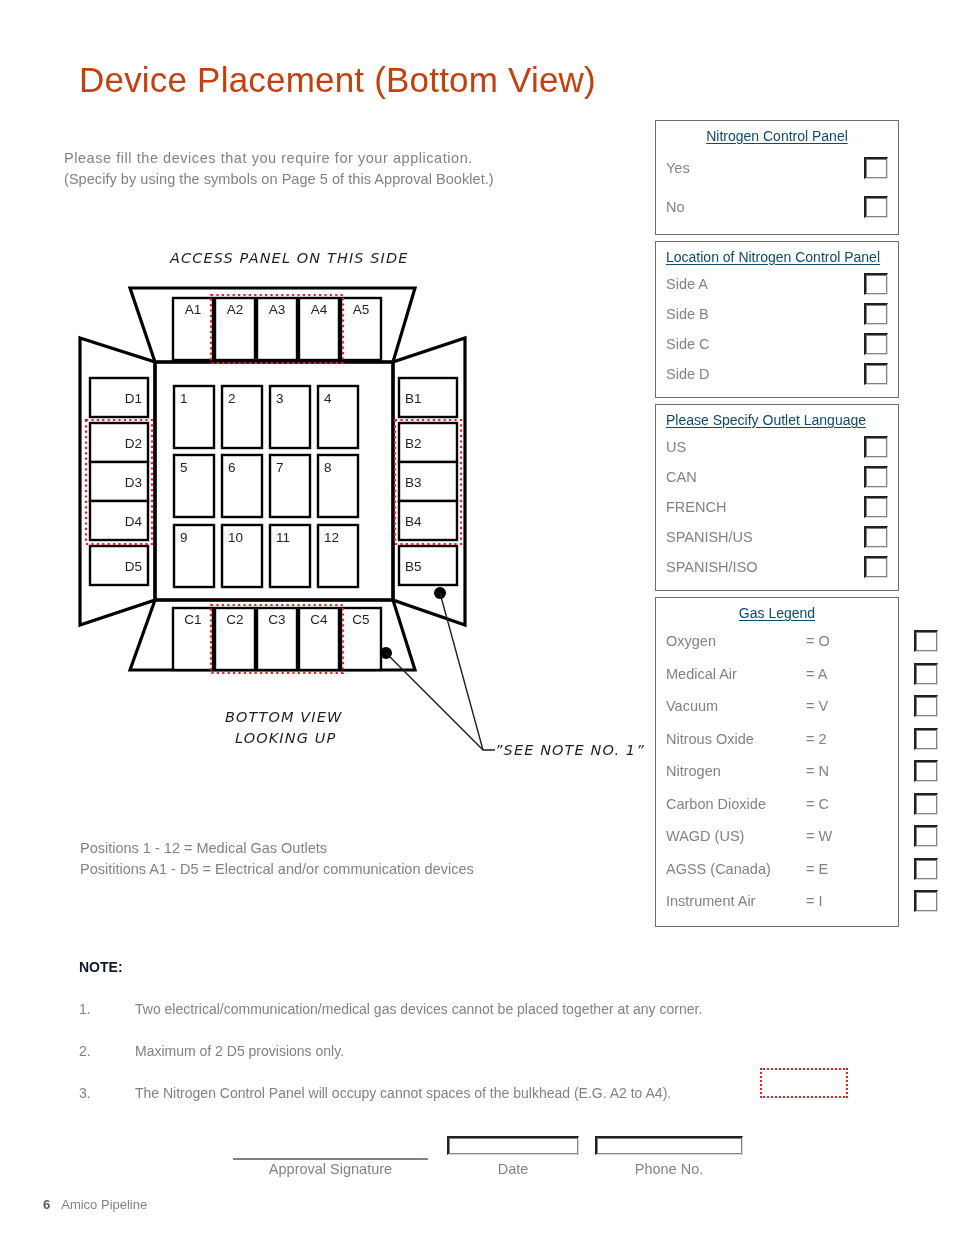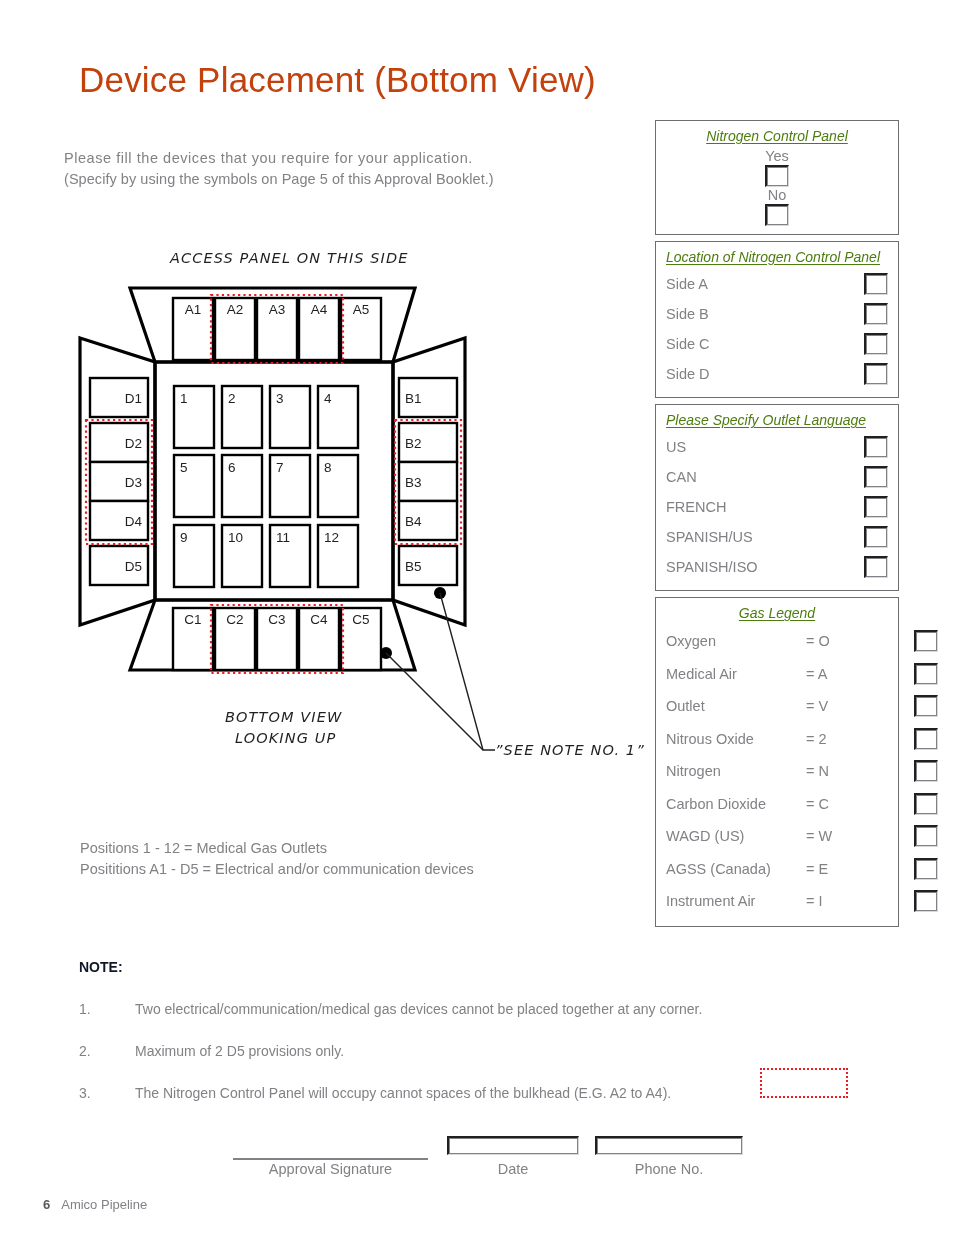--- a/index.html
+++ b/index.html
@@ -50,25 +50,24 @@
   .panel {
     border: 1px solid #6d6e71;
     background: #fff;
     margin-bottom: 6px;
     padding: 7px 10px 8px 10px;
     box-sizing: border-box;
     position: relative;
   }
   .panel-title {
     font-size: 14px;
-    color: #4d7c0f;
+    color: #0c4a6e;
     text-decoration: underline;
     text-underline-offset: 2px;
     margin-bottom: 4px;
-    font-style: italic;
   }
   .panel-title.center { text-align: center; }
   .panel-title.left { text-align: left; }
 
   .opt-row {
     display: flex;
     align-items: center;
     height: 30px;
     font-size: 14.5px;
     color: #808285;
@@ -95,21 +94,21 @@
     flex: 0 0 auto;
   }
   .cbox::after {
     content: "";
     position: absolute;
     left: -1px; top: -1px; right: -1px; bottom: -1px;
     border: 1px solid #808285;
     pointer-events: none;
   }
 
-  .panel-nitrogen .opt-row { height: 39px; flex-direction: column; }
+  .panel-nitrogen .opt-row { height: 39px; }
   .panel-location .opt-row { height: 30px; }
   .panel-language .opt-row { height: 30px; }
   .panel-gas .opt-row { height: 32.5px; gap: 32px; }
   .panel-gas .lbl { width: 108px; }
   .panel-gas .sym { margin-left: 0; width: 44px; }
 
   
   .diagram {
     position: absolute;
     left: 70px;
@@ -348,21 +347,21 @@
       <span class="spacer"></span>
       <span class="cbox"></span>
     </div>
     <div class="opt-row">
       <span class="lbl">Medical Air</span>
       <span class="sym">= A</span>
       <span class="spacer"></span>
       <span class="cbox"></span>
     </div>
     <div class="opt-row">
-      <span class="lbl">Outlet</span>
+      <span class="lbl">Vacuum</span>
       <span class="sym">= V</span>
       <span class="spacer"></span>
       <span class="cbox"></span>
     </div>
     <div class="opt-row">
       <span class="lbl">Nitrous Oxide</span>
       <span class="sym">= 2</span>
       <span class="spacer"></span>
       <span class="cbox"></span>
     </div>

